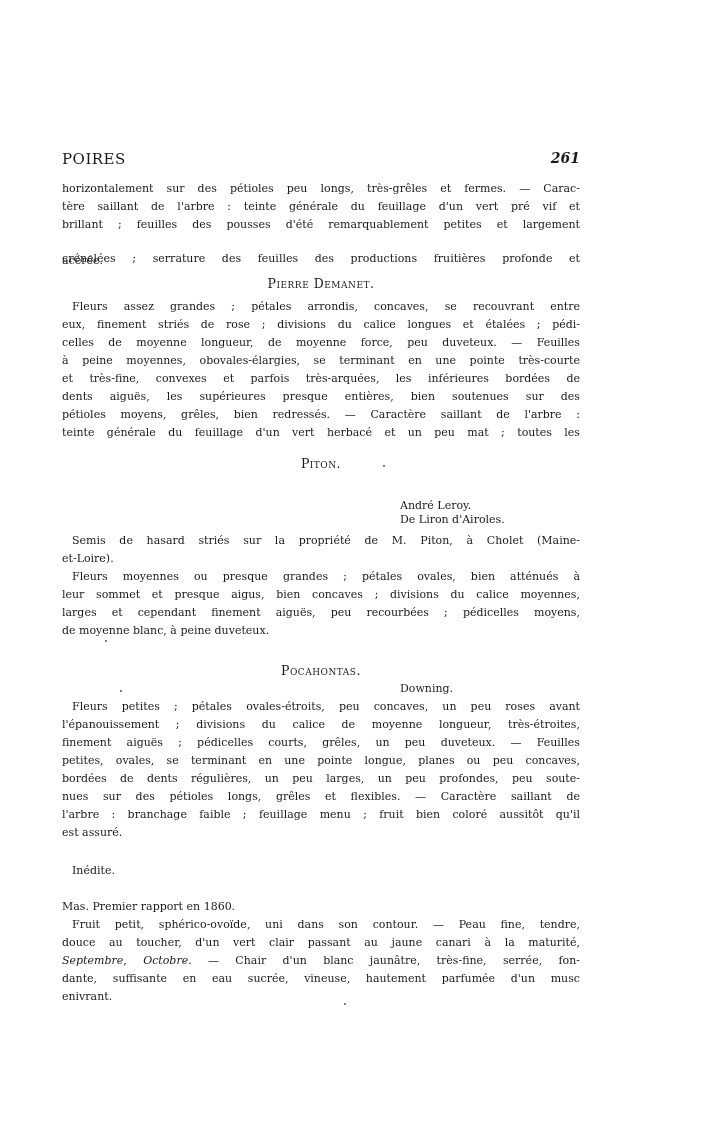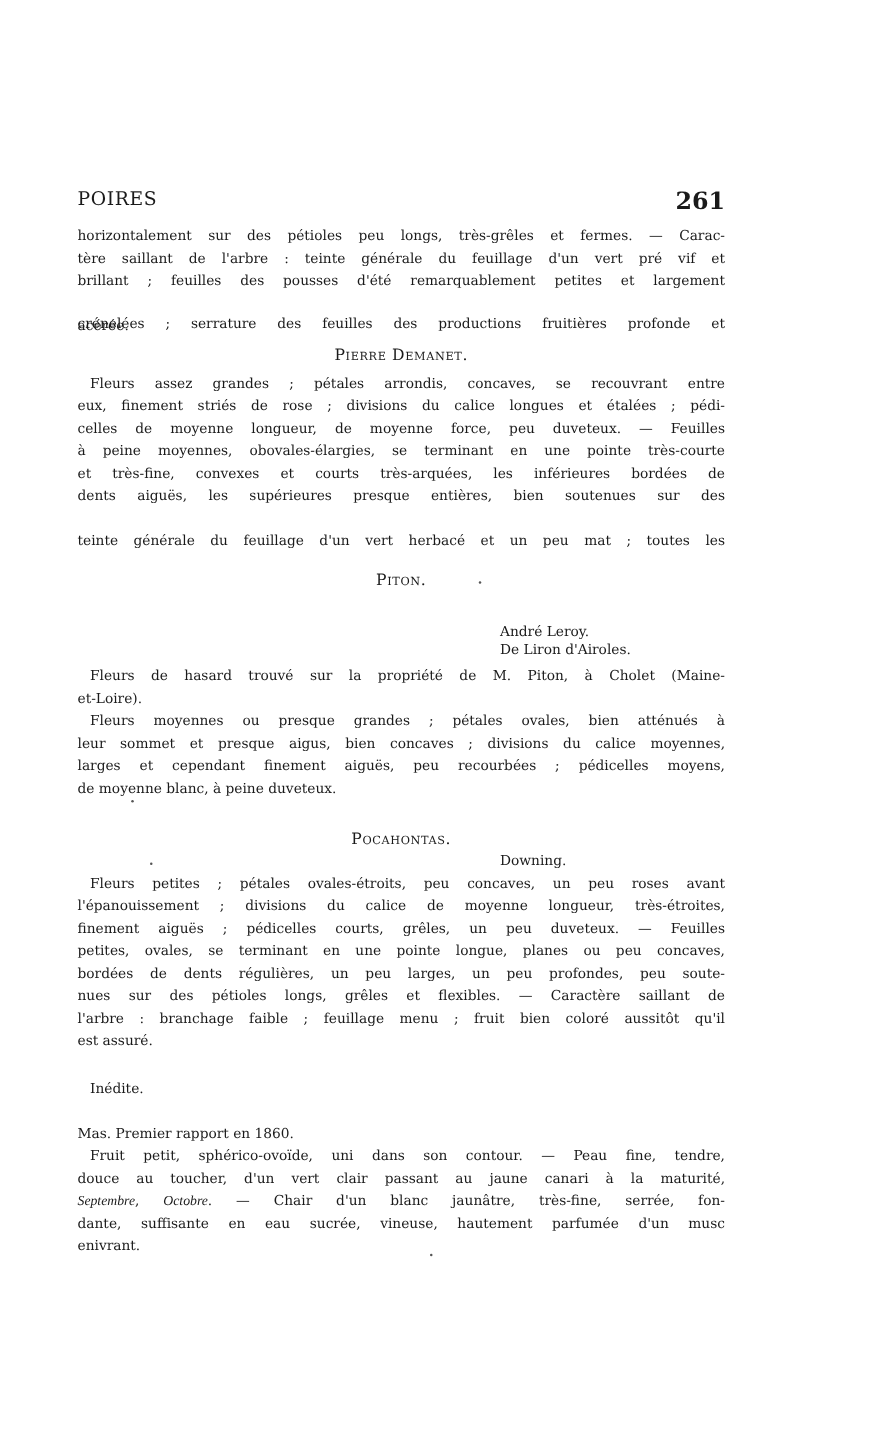--- a/index.html
+++ b/index.html
@@ -1,28 +1,28 @@
 <!DOCTYPE html>
 <html><head>
 <meta charset="utf-8">
 <style>
   html, body { margin: 0; padding: 0; background: #ffffff; }
   body { width: 707px; height: 1146px; position: relative; overflow: hidden;
          font-family: "DejaVu Serif", "Liberation Serif", serif; color: #1a1a1a; }
   .page { position: absolute; left: 0; top: 0; width: 707px; height: 1146px; }
   .runhead { position: absolute; top: 150px; left: 62px; width: 518px; height: 18px; }
   .runhead .title { position: absolute; left: 0; right: 0; text-align: left; font-size: 15px; letter-spacing: 0.5px; }
-  .runhead .pnum { position: absolute; right: 0; font-size: 19px; font-weight: bold; }
+  .runhead .pnum { position: absolute; right: 0; font-size: 14px; font-weight: bold; font-style: italic; }
   .line { position: absolute; left: 62px; width: 518px; height: 18px; font-size: 11px; line-height: 18px;
           white-space: nowrap; text-align: justify; text-align-last: justify; }
   .line.last { text-align-last: left; }
   .line.indent { left: 72px; width: 508px; }
   .heading { position: absolute; left: 62px; width: 518px; text-align: center; font-size: 12.5px; font-variant: small-caps; letter-spacing: 0.5px; height: 18px; line-height: 18px; }
   .attrib { position: absolute; left: 400px; font-size: 11px; line-height: 14px; white-space: nowrap; }
-  .it { font-style: italic; font-family: Liberation Serif, serif; }
+  .it { font-style: italic; }
   .speck { position: absolute; width: 2px; height: 2px; background: #555; border-radius: 1px; }
 </style>
 </head>
 <body>
 
 <div class="page">
 
   <div class="runhead">
     <span class="title">POIRES</span>
     <span class="pnum">261</span>
@@ -32,28 +32,29 @@
   <div class="line" style="top:198px">tère saillant de l'arbre : teinte générale du feuillage d'un vert pré vif et</div>
   <div class="line" style="top:216px">brillant ; feuilles des pousses d'été remarquablement petites et largement</div>
   <div class="line" style="top:250px">crénelées ; serrature des feuilles des productions fruitières profonde et</div>
   <div class="line last" style="top:252px">acérée.</div>
 
   <div class="heading" style="top:275px">Pierre Demanet.</div>
   <div class="line indent" style="top:298px">Fleurs assez grandes ; pétales arrondis, concaves, se recouvrant entre</div>
   <div class="line" style="top:316px">eux, finement striés de rose ; divisions du calice longues et étalées ; pédi-</div>
   <div class="line" style="top:334px">celles de moyenne longueur, de moyenne force, peu duveteux. — Feuilles</div>
   <div class="line" style="top:352px">à peine moyennes, obovales-élargies, se terminant en une pointe très-courte</div>
-  <div class="line" style="top:370px">et très-fine, convexes et courts très-arquées, les inférieures bordées de</div>
+  <div class="line" style="top:370px">et très-fine, convexes et parfois très-arquées, les inférieures bordées de</div>
   <div class="line" style="top:388px">dents aiguës, les supérieures presque entières, bien soutenues sur des</div>
+  <div class="line" style="top:406px">pétioles moyens, grêles, bien redressés. — Caractère saillant de l'arbre :</div>
   <div class="line" style="top:424px">teinte générale du feuillage d'un vert herbacé et un peu mat ; toutes les</div>
 
   <div class="heading" style="top:455px">Piton.</div>
   <div class="attrib" style="top:499px">André Leroy.</div>
   <div class="attrib" style="top:513px">De Liron d'Airoles.</div>
-  <div class="line indent" style="top:532px">Fleurs de hasard trouvé sur la propriété de M. Piton, à Cholet (Maine-</div>
+  <div class="line indent" style="top:532px">Semis de hasard striés sur la propriété de M. Piton, à Cholet (Maine-</div>
   <div class="line last" style="top:550px">et-Loire).</div>
   <div class="line indent" style="top:568px">Fleurs moyennes ou presque grandes ; pétales ovales, bien atténués à</div>
   <div class="line" style="top:586px">leur sommet et presque aigus, bien concaves ; divisions du calice moyennes,</div>
   <div class="line" style="top:604px">larges et cependant finement aiguës, peu recourbées ; pédicelles moyens,</div>
   <div class="line last" style="top:622px">de moyenne blanc, à peine duveteux.</div>
 
   <div class="heading" style="top:662px">Pocahontas.</div>
   <div class="attrib" style="top:682px">Downing.</div>
   <div class="line indent" style="top:698px">Fleurs petites ; pétales ovales-étroits, peu concaves, un peu roses avant</div>
   <div class="line" style="top:716px">l'épanouissement ; divisions du calice de moyenne longueur, très-étroites,</div>

